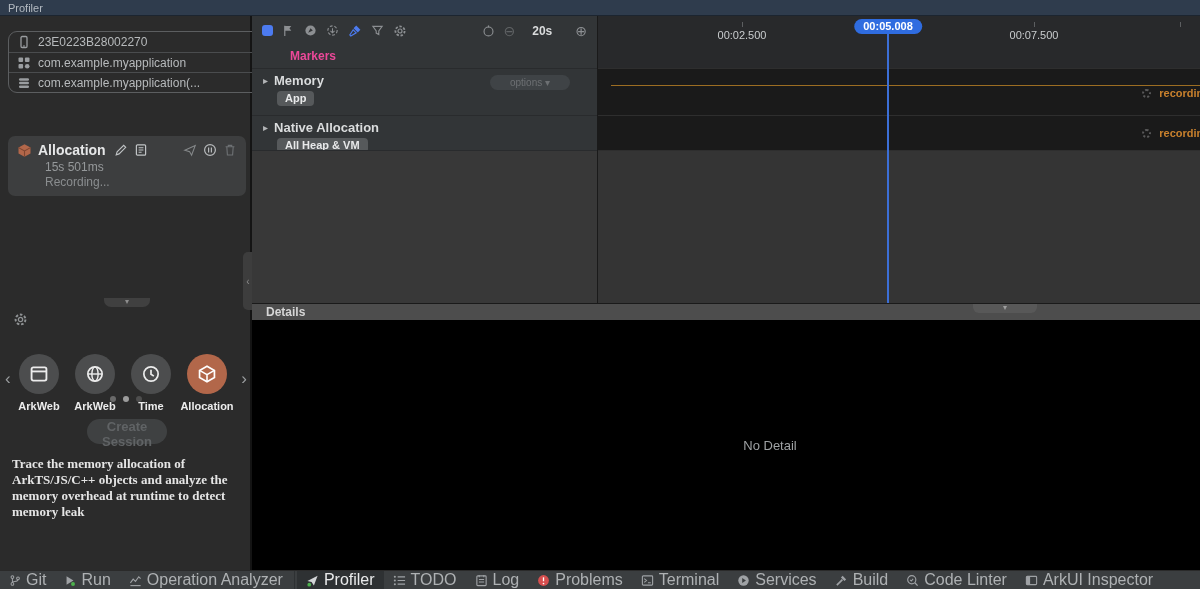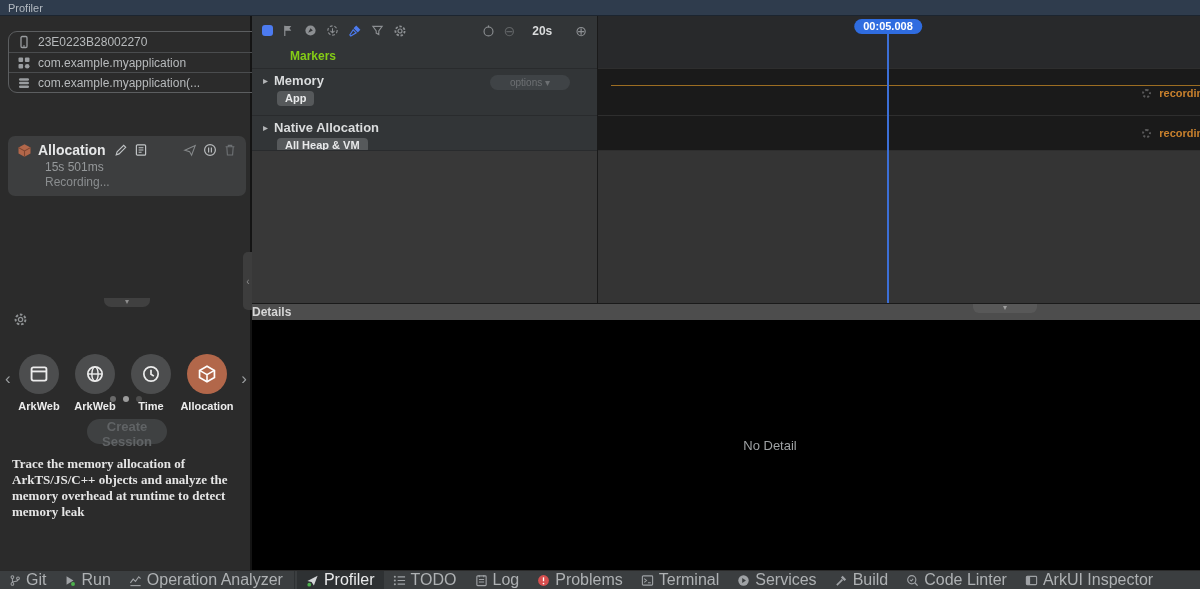--- a/index.html
+++ b/index.html
@@ -65,21 +65,21 @@
   .tb-ic { color:#8c8f92; cursor:pointer; display:inline-flex; }
   .tb-ic.blue { color:#4c7bf0; }
   .stop-sq { width:11px; height:11px; border-radius:3px; background:#4c7bf0; cursor:pointer; }
   .tb-gap { flex:1; }
   .zoom-txt { font-size:12px; font-weight:bold; color:#d9dbdc; margin:0 14px 0 8px; }
   .zoom-circ { font-size:14px; color:#8c8f92; cursor:pointer; line-height:14px; }
   .zoom-circ.dim { color:#606365; }
 
   
   .row-markers-l { position:absolute; left:0; top:29px; width:345px; height:23px; line-height:23px; padding-left:38px;
-                   font-size:12px; font-weight:bold; color:#84cc16; }
+                   font-size:12px; font-weight:bold; color:#ec4899; }
   .row-mem-l { position:absolute; left:0; top:52px; width:345px; height:47px; border-top:1px solid #292b2d; }
   .row-nat-l { position:absolute; left:0; top:99px; width:345px; height:35px; border-top:1px solid #292b2d; }
   .sect-head { display:flex; align-items:center; gap:6px; padding:4px 0 0 11px; }
   .exp-arrow { font-size:10px; color:#b3b5b7; cursor:pointer; }
   .sect-title { font-size:13px; font-weight:bold; color:#dadcdd; }
   .badge { display:inline-block; margin:3px 0 0 25px; padding:1px 8px 2px 8px; background:#56595b; border-radius:4px;
            font-size:11px; font-weight:bold; color:#e8e9ea; }
   .options-btn { position:absolute; right:27px; top:6px; width:80px; height:15px; background:#3f4346; border-radius:8px; border:none;
                  font-family:inherit; font-size:10px; color:#6d7073; cursor:default; }
   .tl-left-rest { position:absolute; left:0; top:134px; width:345px; height:153px; background:#383838; border-top:1px solid #292b2d; }
@@ -99,21 +99,21 @@
   .rec-txt { font-size:11px; font-weight:bold; color:#c9812d; }
   .tl-right-rest { position:absolute; left:0; top:134px; width:603px; height:153px; background:#343434; border-top:1px solid #2e2e2e; }
 
   
   .playhead-line { position:absolute; left:635px; top:6px; width:2px; height:281px; background:#3c6fd6; z-index:5; }
   .playhead-pill { position:absolute; left:636px; top:3px; transform:translateX(-50%); background:#2f6ce0; color:#fff;
                    font-size:11px; font-weight:bold; padding:1px 9px 2px 9px; border-radius:9px; z-index:6; white-space:nowrap; cursor:pointer; }
 
   
   .details-bar { position:absolute; left:0; top:287px; width:948px; height:17px; background:#4d4d4d; border-top:1px solid #1a1a1a;
-                 font-size:12px; font-weight:bold; color:#d6d6d6; line-height:16px; }
+                 font-size:12px; font-weight:bold; color:#d6d6d6; line-height:16px; padding-left:14px; }
   .details-tab { position:absolute; left:721px; top:288px; width:64px; height:9px; background:#585858; border-radius:0 0 6px 6px;
                  text-align:center; font-size:8px; line-height:8px; color:#9e9e9e; cursor:pointer; }
   .details-body { position:absolute; left:0; top:304px; width:948px; height:250px; background:#000000;
                   display:flex; align-items:center; justify-content:center; }
   .no-detail { font-size:13px; color:#9fa2a4; transform:translateX(44px); }
 
   
   .statusbar { position:absolute; left:0; top:570px; width:1200px; height:19px; background:#3b3e40; border-top:1px solid #2a2a2a;
                display:flex; align-items:center; font-size:16px; color:#aeb1b3; }
   .sb-item { display:flex; align-items:center; gap:5px; height:19px; padding:0 9px; cursor:pointer; white-space:nowrap; }
@@ -355,20 +355,28 @@
             <span class="exp-arrow">▸</span>
             <span class="sect-title">Native Allocation</span>
           </div>
           <span class="badge">All Heap &amp; VM</span>
         </div>
 
         <div class="tl-left-rest"></div>
       </div>
 
       <div class="tl-right">
+        <div class="ruler">
+          <span class="tick" style="left:144px;"></span>
+          <span class="tick" style="left:290px;"></span>
+          <span class="tick" style="left:436px;"></span>
+          <span class="tick" style="left:582px;"></span>
+          <span class="tlabel" style="left:144px;">00:02.500</span>
+          <span class="tlabel" style="left:436px;">00:07.500</span>
+        </div>
 
         <div class="row-markers-r"></div>
 
         <div class="track mem">
           <div class="mem-line"></div>
           <div class="rec-wrap">
             <span class="spinner"></span>
             <span class="rec-txt">recording</span>
           </div>
         </div>

